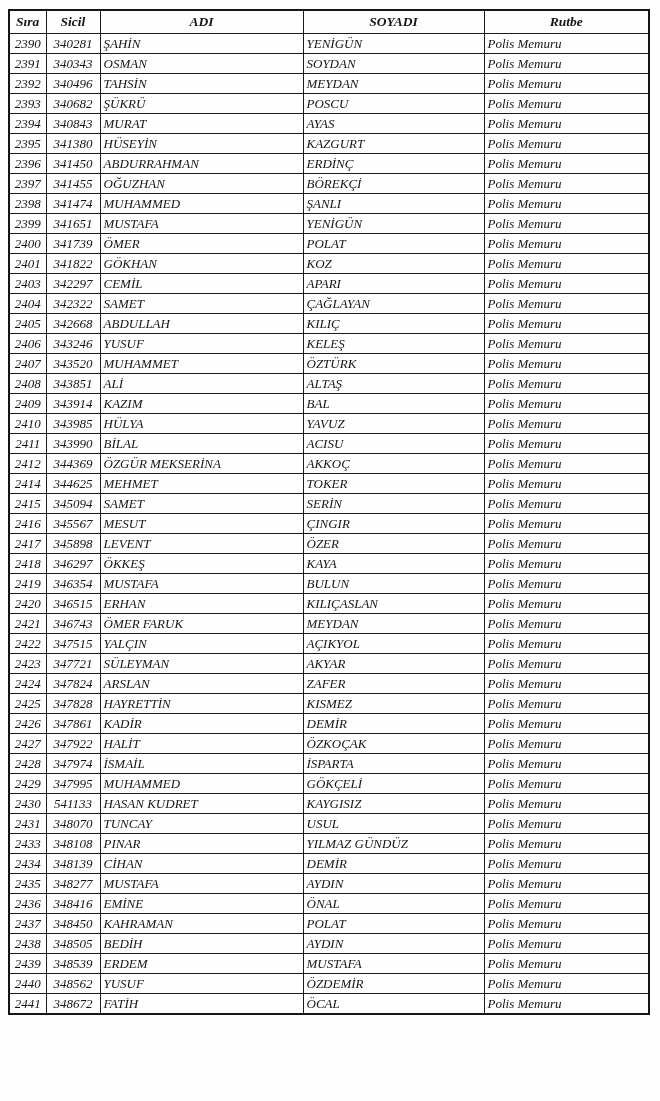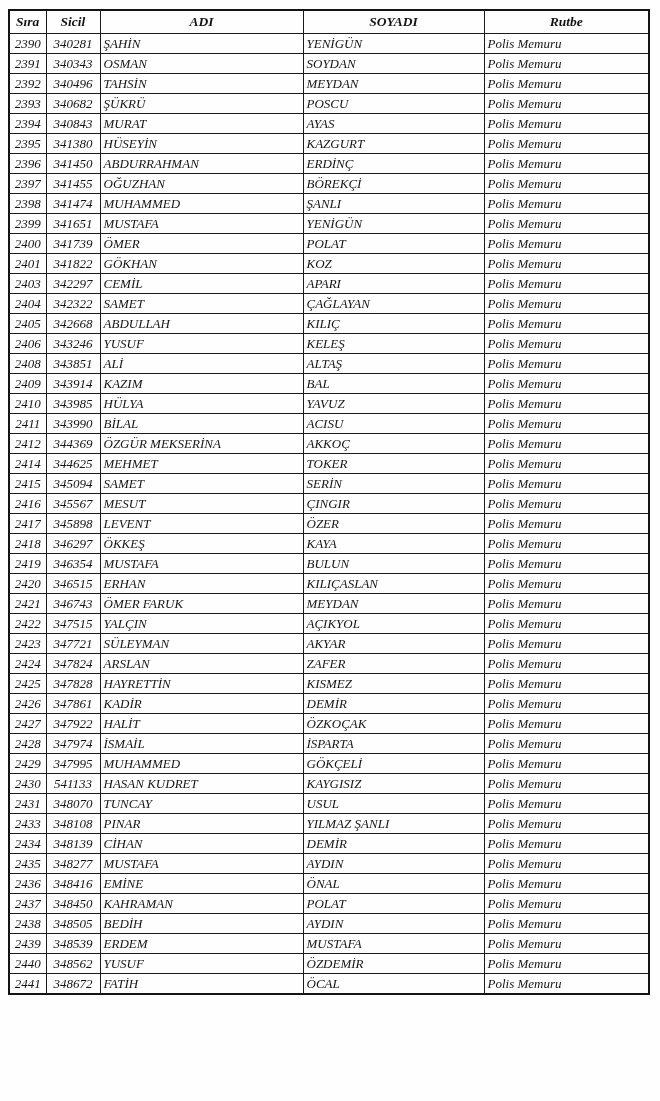--- a/index.html
+++ b/index.html
@@ -179,20 +179,27 @@
           <td class="c4">Polis Memuru</td>
         </tr>
         <tr>
           <td class="c0">2406</td>
           <td class="c1">343246</td>
           <td class="c2">YUSUF</td>
           <td class="c3">KELEŞ</td>
           <td class="c4">Polis Memuru</td>
         </tr>
         <tr>
+          <td class="c0">2407</td>
+          <td class="c1">343520</td>
+          <td class="c2">MUHAMMET</td>
+          <td class="c3">ÖZTÜRK</td>
+          <td class="c4">Polis Memuru</td>
+        </tr>
+        <tr>
           <td class="c0">2408</td>
           <td class="c1">343851</td>
           <td class="c2">ALİ</td>
           <td class="c3">ALTAŞ</td>
           <td class="c4">Polis Memuru</td>
         </tr>
         <tr>
           <td class="c0">2409</td>
           <td class="c1">343914</td>
           <td class="c2">KAZIM</td>
@@ -343,21 +350,21 @@
           <td class="c0">2431</td>
           <td class="c1">348070</td>
           <td class="c2">TUNCAY</td>
           <td class="c3">USUL</td>
           <td class="c4">Polis Memuru</td>
         </tr>
         <tr>
           <td class="c0">2433</td>
           <td class="c1">348108</td>
           <td class="c2">PINAR</td>
-          <td class="c3">YILMAZ ŞANLI</td>
+          <td class="c3">YILMAZ GÜNDÜZ</td>
           <td class="c4">Polis Memuru</td>
         </tr>
         <tr>
           <td class="c0">2434</td>
           <td class="c1">348139</td>
           <td class="c2">CİHAN</td>
           <td class="c3">DEMİR</td>
           <td class="c4">Polis Memuru</td>
         </tr>
         <tr>

